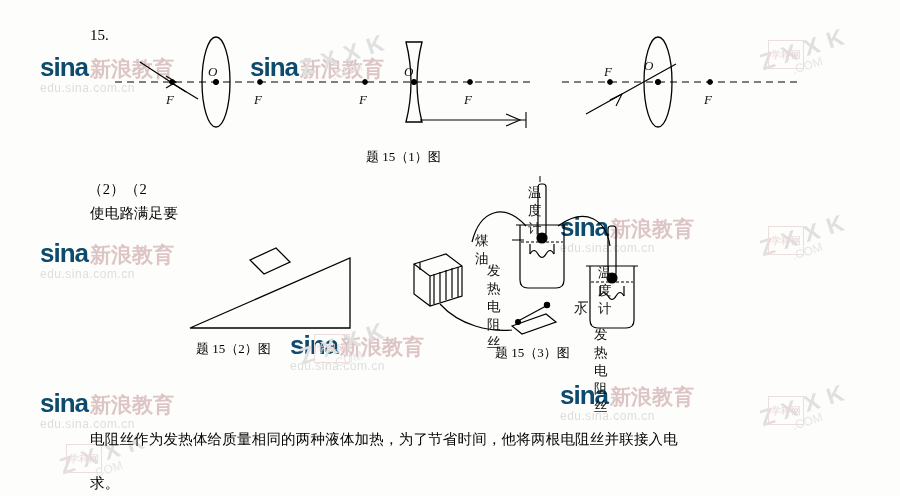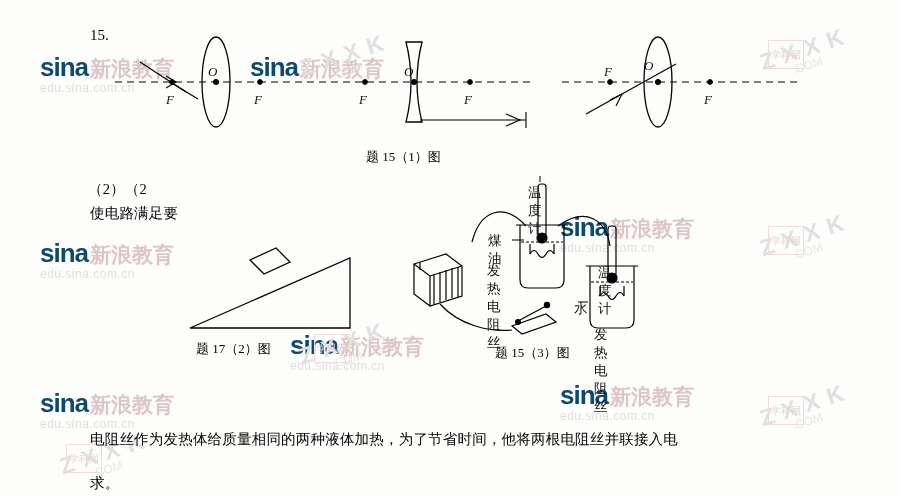--- a/index.html
+++ b/index.html
@@ -171,21 +171,21 @@
   <div class="wm-badge" style="left:768px; top:396px;">学科网</div>
   <div class="wm-badge" style="left:66px; top:444px;">学科网</div>
 
   <div class="txt t-num" style="left:90px; top:27px;">15.</div>
 
   <div class="txt t-cap" style="left:366px; top:148px;">题 15（1）图</div>
 
   <div class="txt t-body" style="left:88px; top:180px;">（2）（2</div>
   <div class="txt t-body" style="left:90px; top:204px;">使电路满足要</div>
 
-  <div class="txt t-cap" style="left:196px; top:340px;">题 17（2）图</div>
+  <div class="txt t-cap" style="left:196px; top:340px;">题 15（2）图</div>
   <div class="txt t-cap" style="left:495px; top:344px;">题 15（3）图</div>
 
   <div class="txt t-body" style="left:90px; top:430px;">电阻丝作为发热体给质量相同的两种液体加热，为了节省时间，他将两根电阻丝并联接入电</div>
   <div class="txt t-body" style="left:90px; top:474px;">求。</div>
 
   <div class="fig">
     <svg width="780" height="130" style="left:110px; top:28px;">
 
       <g stroke="#000" fill="none">
 
@@ -300,21 +300,21 @@
           <line x1="120" y1="140" x2="146" y2="126"></line>
           <circle cx="147" cy="125" r="2.6" fill="#000"></circle>
           <circle cx="118" cy="142" r="2.4" fill="#000"></circle>
         </g>
 
         <path d="M40 124 C60 146 90 152 112 150"></path>
       </g>
     </svg>
 
     <span class="lbl-cn" style="left:528px; top:184px;">温度计</span>
-    <span class="lbl-cn" style="left:488px; top:232px;">煤油</span>
+    <span class="lbl-cn" style="left:475px; top:232px;">煤油</span>
     <span class="lbl-cn" style="left:487px; top:262px;">发热电阻丝</span>
     <span class="lbl-cn" style="left:598px; top:264px;">温度计</span>
     <span class="lbl-cn" style="left:574px; top:300px;">水</span>
     <span class="lbl-cn" style="left:594px; top:326px;">发热电阻丝</span>
 
     <svg width="300" height="170" style="left:400px; top:180px;">
       <g stroke="#000" stroke-width="1" fill="none">
         <line x1="140" y1="2" x2="140" y2="-4"></line>
         <line x1="112" y1="60" x2="124" y2="60"></line>
         <line x1="188" y1="122" x2="178" y2="122"></line>

